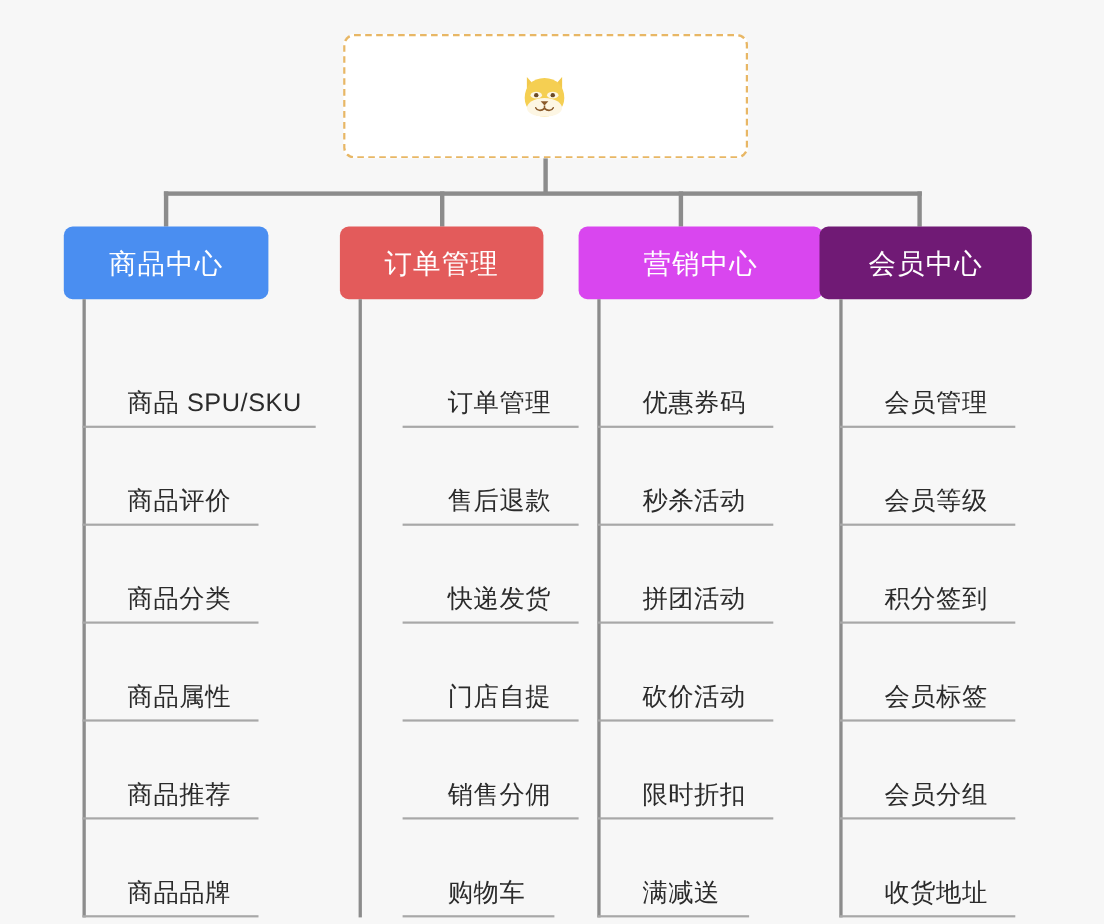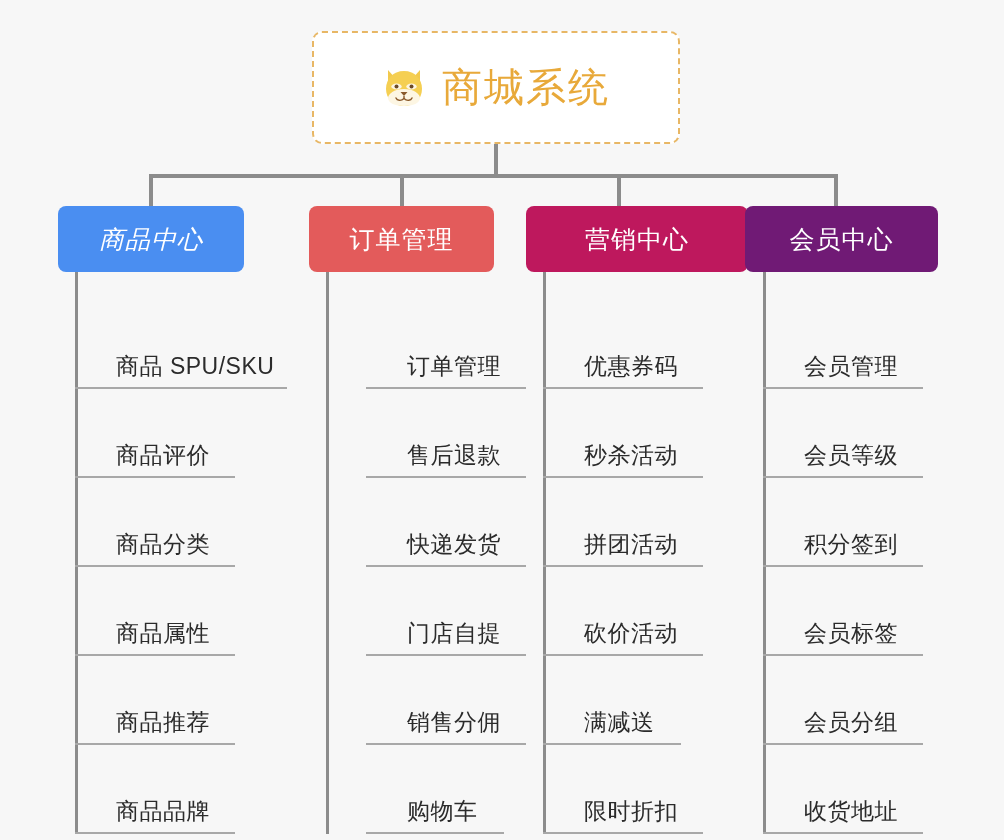--- a/index.html
+++ b/index.html
@@ -159,32 +159,31 @@
         <ellipse cx="14.5" cy="19.5" rx="5.2" ry="3" fill="#fdf6e3"></ellipse>
         <ellipse cx="29.5" cy="19.5" rx="5.2" ry="3" fill="#fdf6e3"></ellipse>
         <ellipse cx="14.5" cy="19.5" rx="2" ry="2" fill="#6b4a27"></ellipse>
         <ellipse cx="29.5" cy="19.5" rx="2" ry="2" fill="#6b4a27"></ellipse>
         <path d="M18.5 25 L25.5 25 L22 29 Z" fill="#8a5a2b"></path>
         <path d="M22 29 L22 31.5" stroke="#8a5a2b" stroke-width="1.4" fill="none"></path>
         <path d="M22 31.5 C19 34.5 15 33.5 14 31" stroke="#8a5a2b" stroke-width="1.4" fill="none" stroke-linecap="round"></path>
         <path d="M22 31.5 C25 34.5 29 33.5 30 31" stroke="#8a5a2b" stroke-width="1.4" fill="none" stroke-linecap="round"></path>
       </svg>
     </span>
-    <span class="root-title">商城系统</span>
   </div>
 
   <div class="conn-root-stem"></div>
   <div class="conn-bus"></div>
   <div class="conn-drop" style="left:149px;"></div>
   <div class="conn-drop" style="left:400px;"></div>
   <div class="conn-drop" style="left:617px;"></div>
   <div class="conn-drop" style="left:834px;"></div>
 
   <div id="branches-root">
-      <div class="branch" style="left: 58px; width: 162px; font-style: italic;">
+      <div class="branch" style="left: 58px; width: 162px;">
         <div class="branch-header" style="background: rgb(74, 142, 241); width: 186px;">
           <span>商品中心</span>
         </div>
       </div>
       <div class="branch-stem" style="left: 75px;"></div>
       <div class="leaf-list" style="left: 75px;">
         <div class="leaf-trunk" style="height: 534px;"></div>
         <div class="leaf">
           <div class="leaf-underline" style="width: 212px;"></div>
           <span class="leaf-label">商品 SPU/SKU</span>
@@ -237,21 +236,21 @@
         <div class="leaf">
           <div class="leaf-underline" style="width: 160px;"></div>
           <span class="leaf-label">销售分佣</span>
         </div>
         <div class="leaf">
           <div class="leaf-underline" style="width: 138px;"></div>
           <span class="leaf-label">购物车</span>
         </div>
       </div>
       <div class="branch" style="left: 526px; width: 186px;">
-        <div class="branch-header" style="background: #be185d; width: 222px;">
+        <div class="branch-header" style="background: #d946ef; width: 222px;">
           <span>营销中心</span>
         </div>
       </div>
       <div class="branch-stem" style="left: 543px;"></div>
       <div class="leaf-list" style="left: 543px;">
         <div class="leaf-trunk" style="height: 534px;"></div>
         <div class="leaf">
           <div class="leaf-underline" style="width: 160px;"></div>
           <span class="leaf-label">优惠券码</span>
         </div>
@@ -261,26 +260,26 @@
         </div>
         <div class="leaf">
           <div class="leaf-underline" style="width: 160px;"></div>
           <span class="leaf-label">拼团活动</span>
         </div>
         <div class="leaf">
           <div class="leaf-underline" style="width: 160px;"></div>
           <span class="leaf-label">砍价活动</span>
         </div>
         <div class="leaf">
+          <div class="leaf-underline" style="width: 160px;"></div>
+          <span class="leaf-label">限时折扣</span>
+        </div>
+        <div class="leaf">
           <div class="leaf-underline" style="width: 138px;"></div>
           <span class="leaf-label">满减送</span>
-        </div>
-        <div class="leaf">
-          <div class="leaf-underline" style="width: 160px;"></div>
-          <span class="leaf-label">限时折扣</span>
         </div>
       </div>
       <div class="branch" style="left: 745px; width: 187px;">
         <div class="branch-header" style="background: #701a75; width: 193px;">
           <span>会员中心</span>
         </div>
       </div>
       <div class="branch-stem" style="left: 763px;"></div>
       <div class="leaf-list" style="left: 763px;">
         <div class="leaf-trunk" style="height: 534px;"></div>

